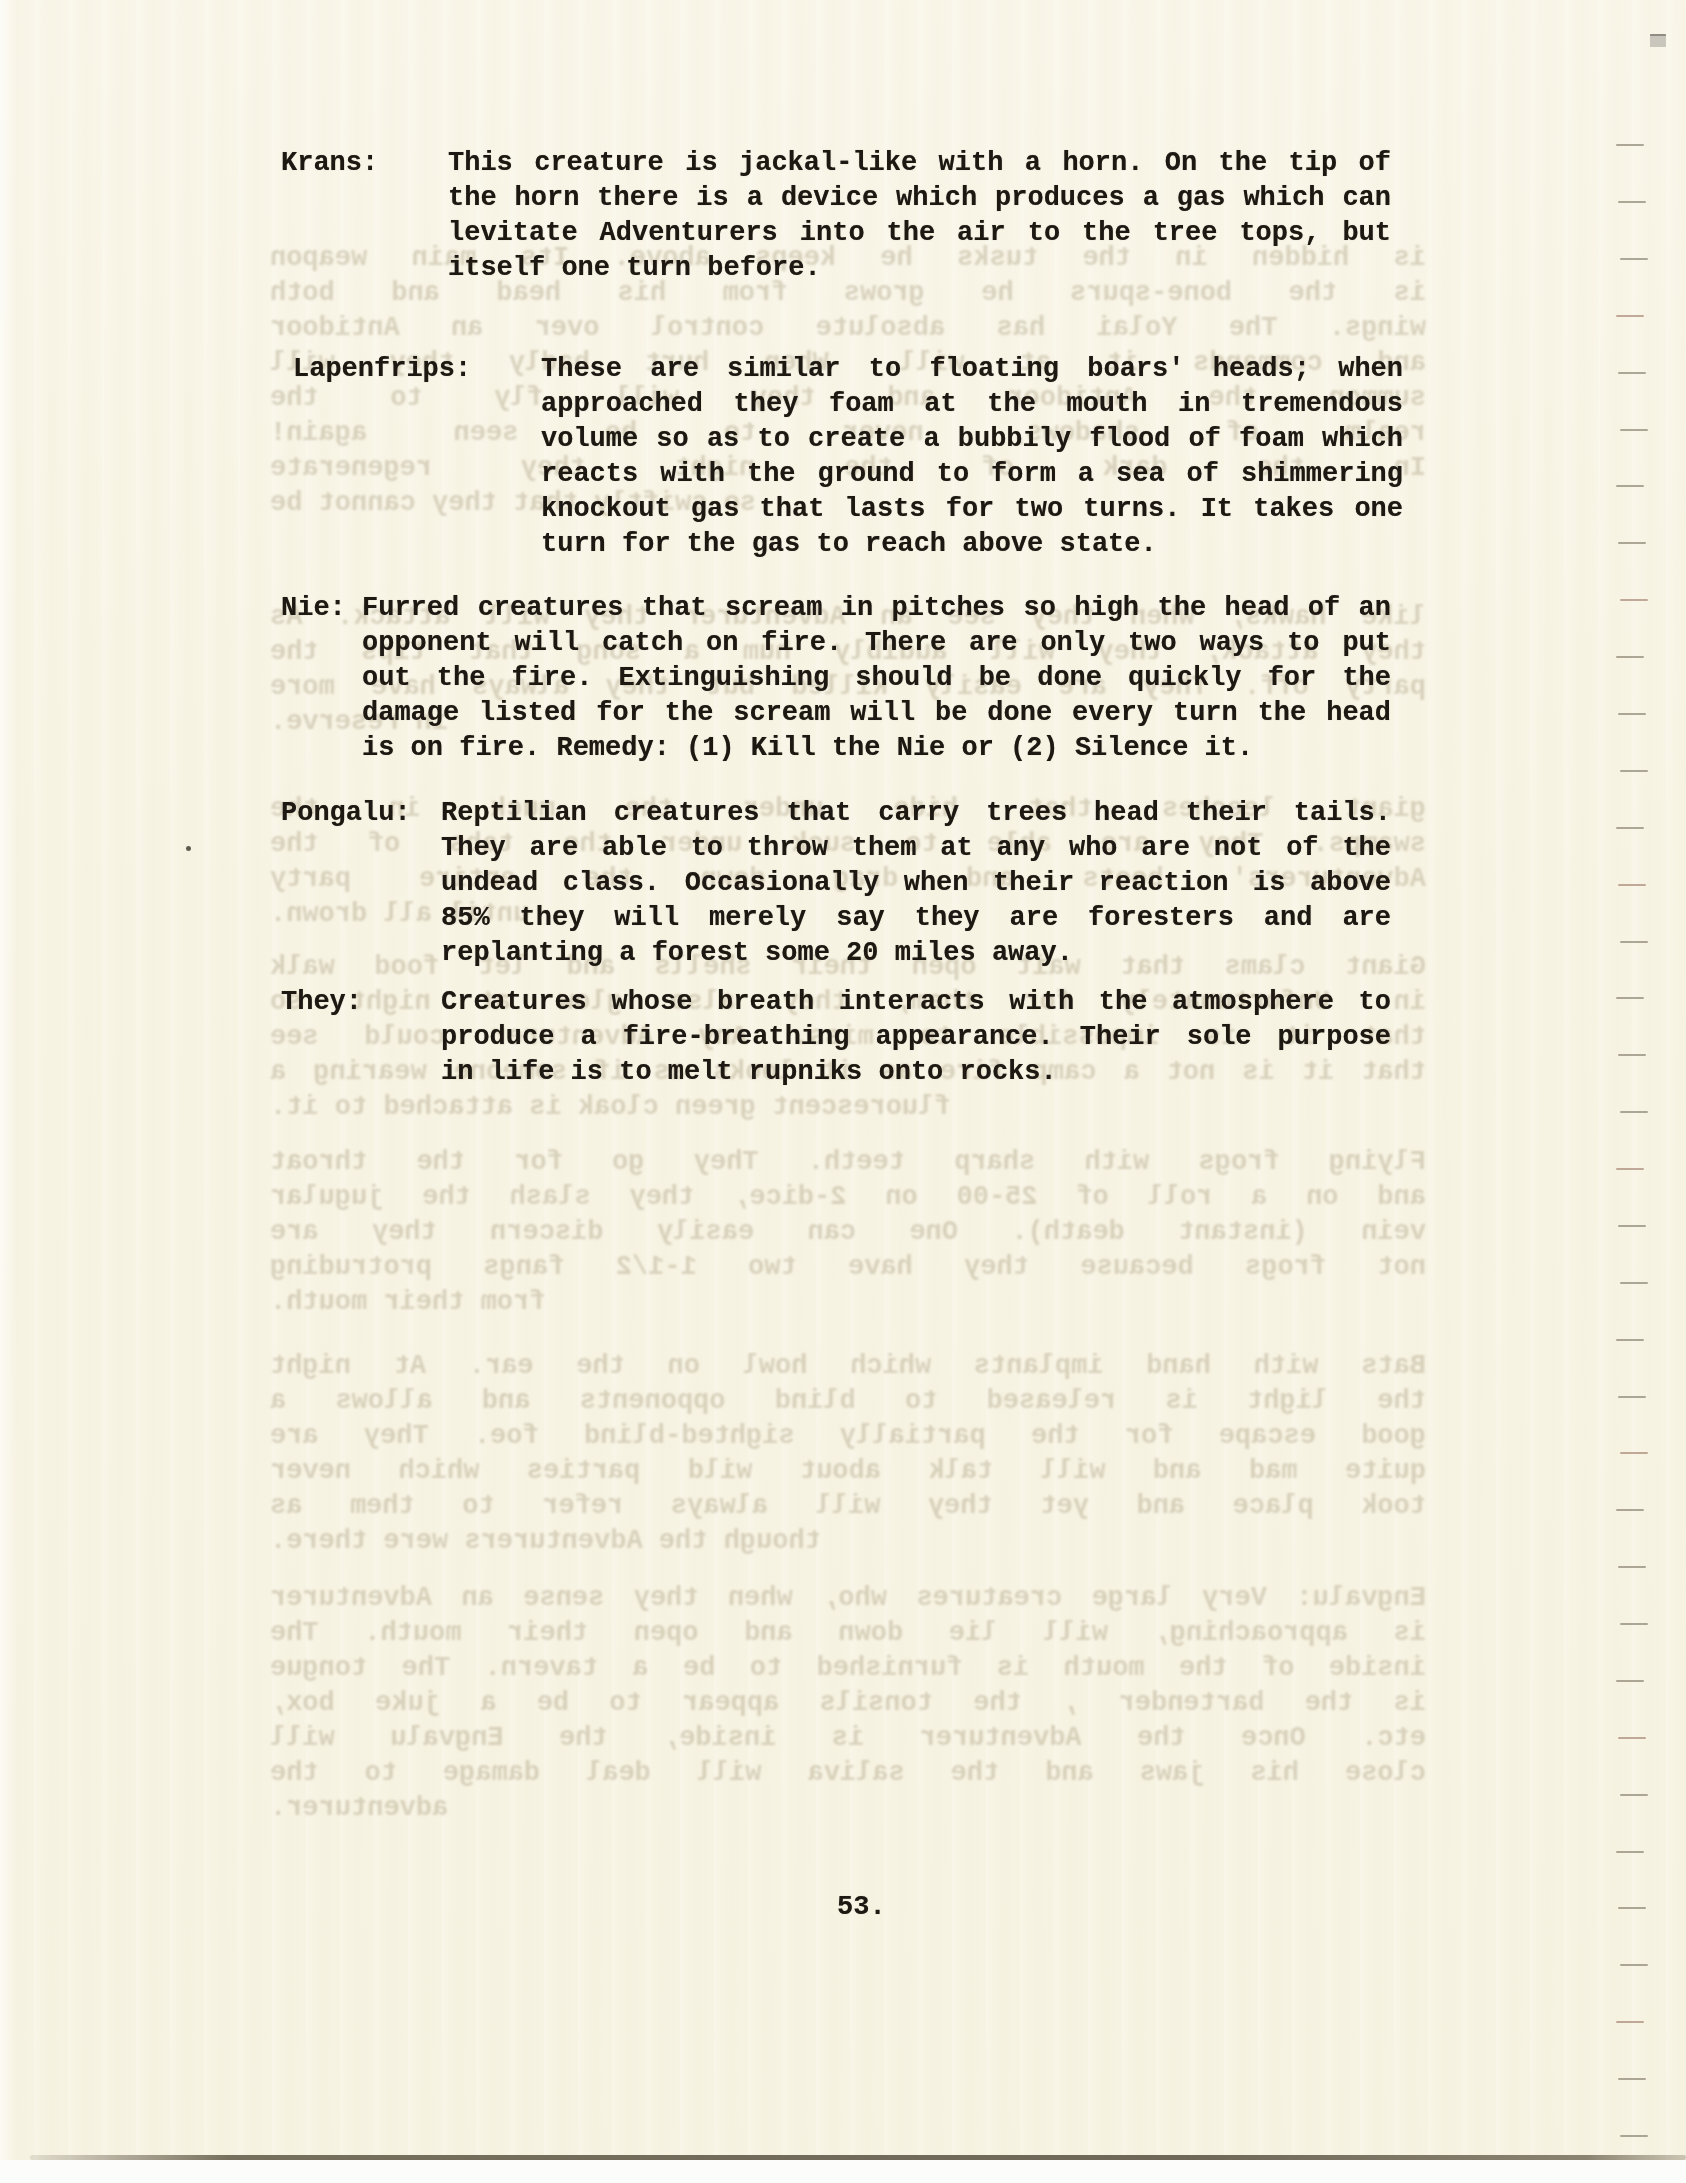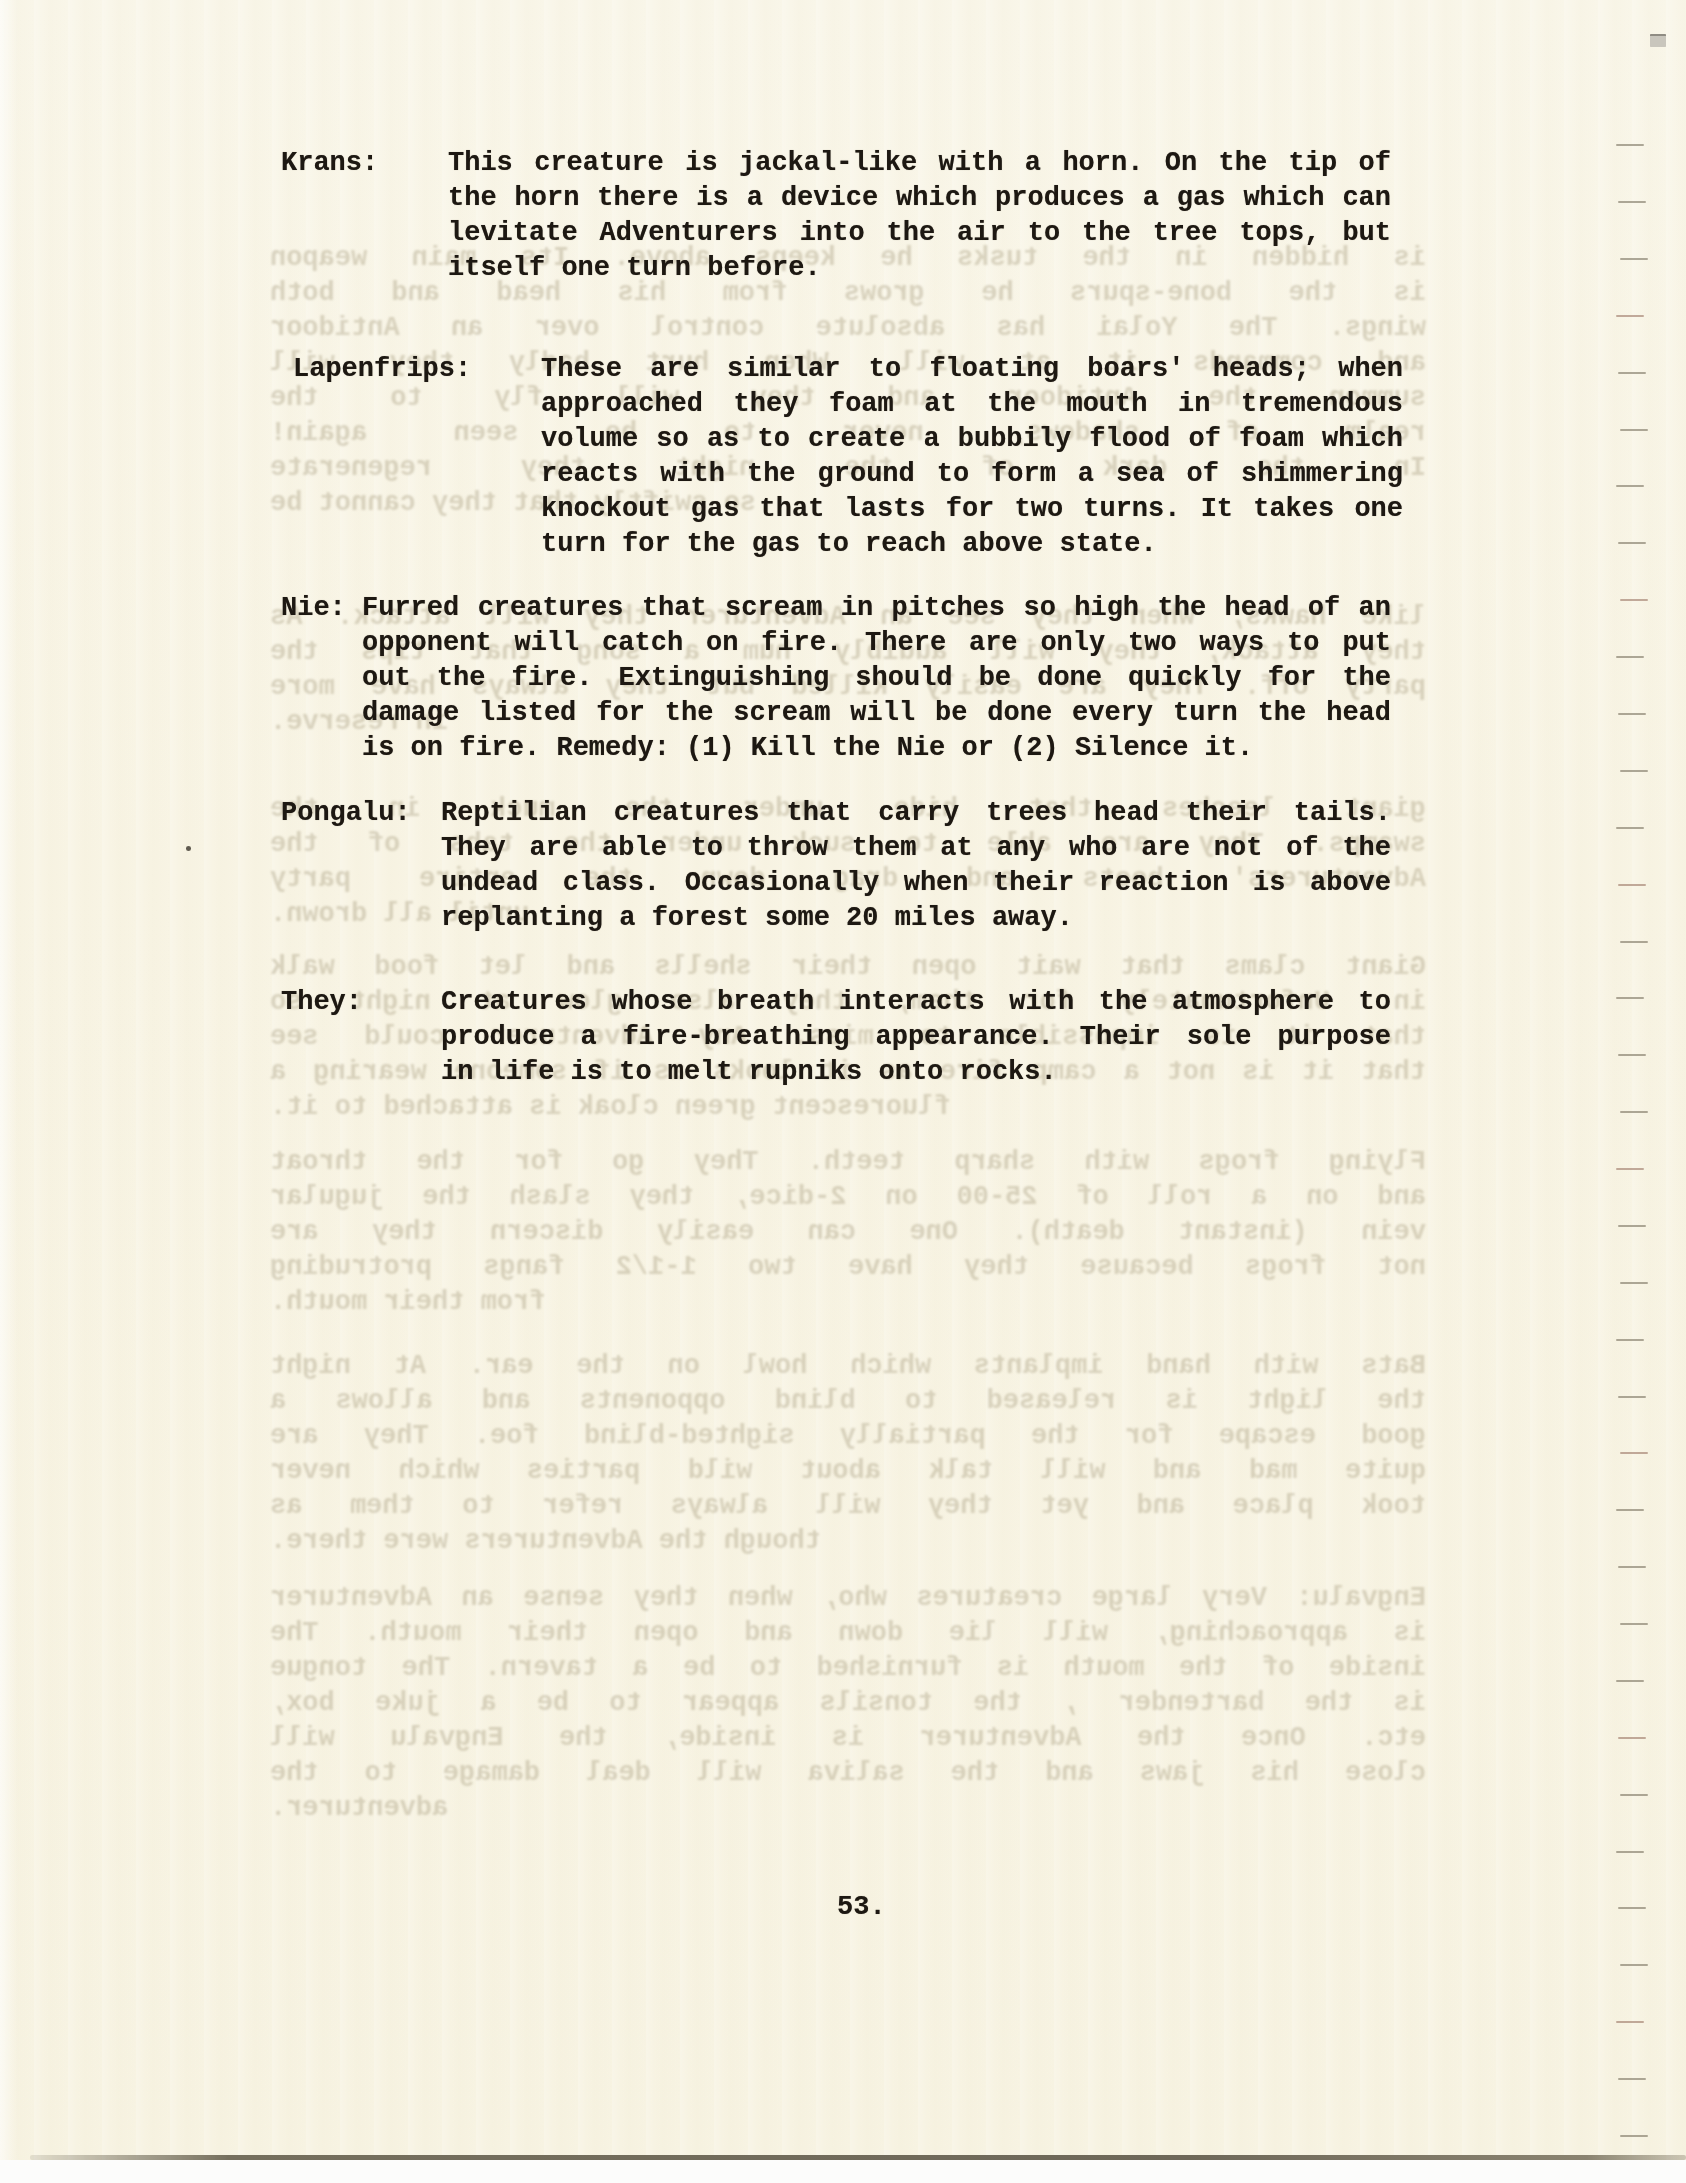--- a/index.html
+++ b/index.html
@@ -217,20 +217,21 @@
           <div class="line">damage listed for the scream will be done every turn the head</div>
           <div class="line last">is on fire. Remedy: (1) Kill the Nie or (2) Silence it.</div>
         </div>
       </div>
       <div class="entry" style="top: 788px; margin-top: 8px;">
         <div class="entry-label" style="width: 160px;">Pongalu:</div>
         <div class="entry-body">
           <div class="line">Reptilian creatures that carry trees head their tails.</div>
           <div class="line">They are able to throw them at any who are not of the</div>
           <div class="line">undead class. Occasionally when their reaction is above</div>
+          <div class="line">85% they will merely say they are foresters and are</div>
           <div class="line last">replanting a forest some 20 miles away.</div>
         </div>
       </div>
       <div class="entry" style="top: 985px;">
         <div class="entry-label" style="width: 160px;">They:</div>
         <div class="entry-body">
           <div class="line">Creatures whose breath interacts with the atmosphere to</div>
           <div class="line">produce a fire-breathing appearance. Their sole purpose</div>
           <div class="line last">in life is to melt rupniks onto rocks.</div>
         </div>

